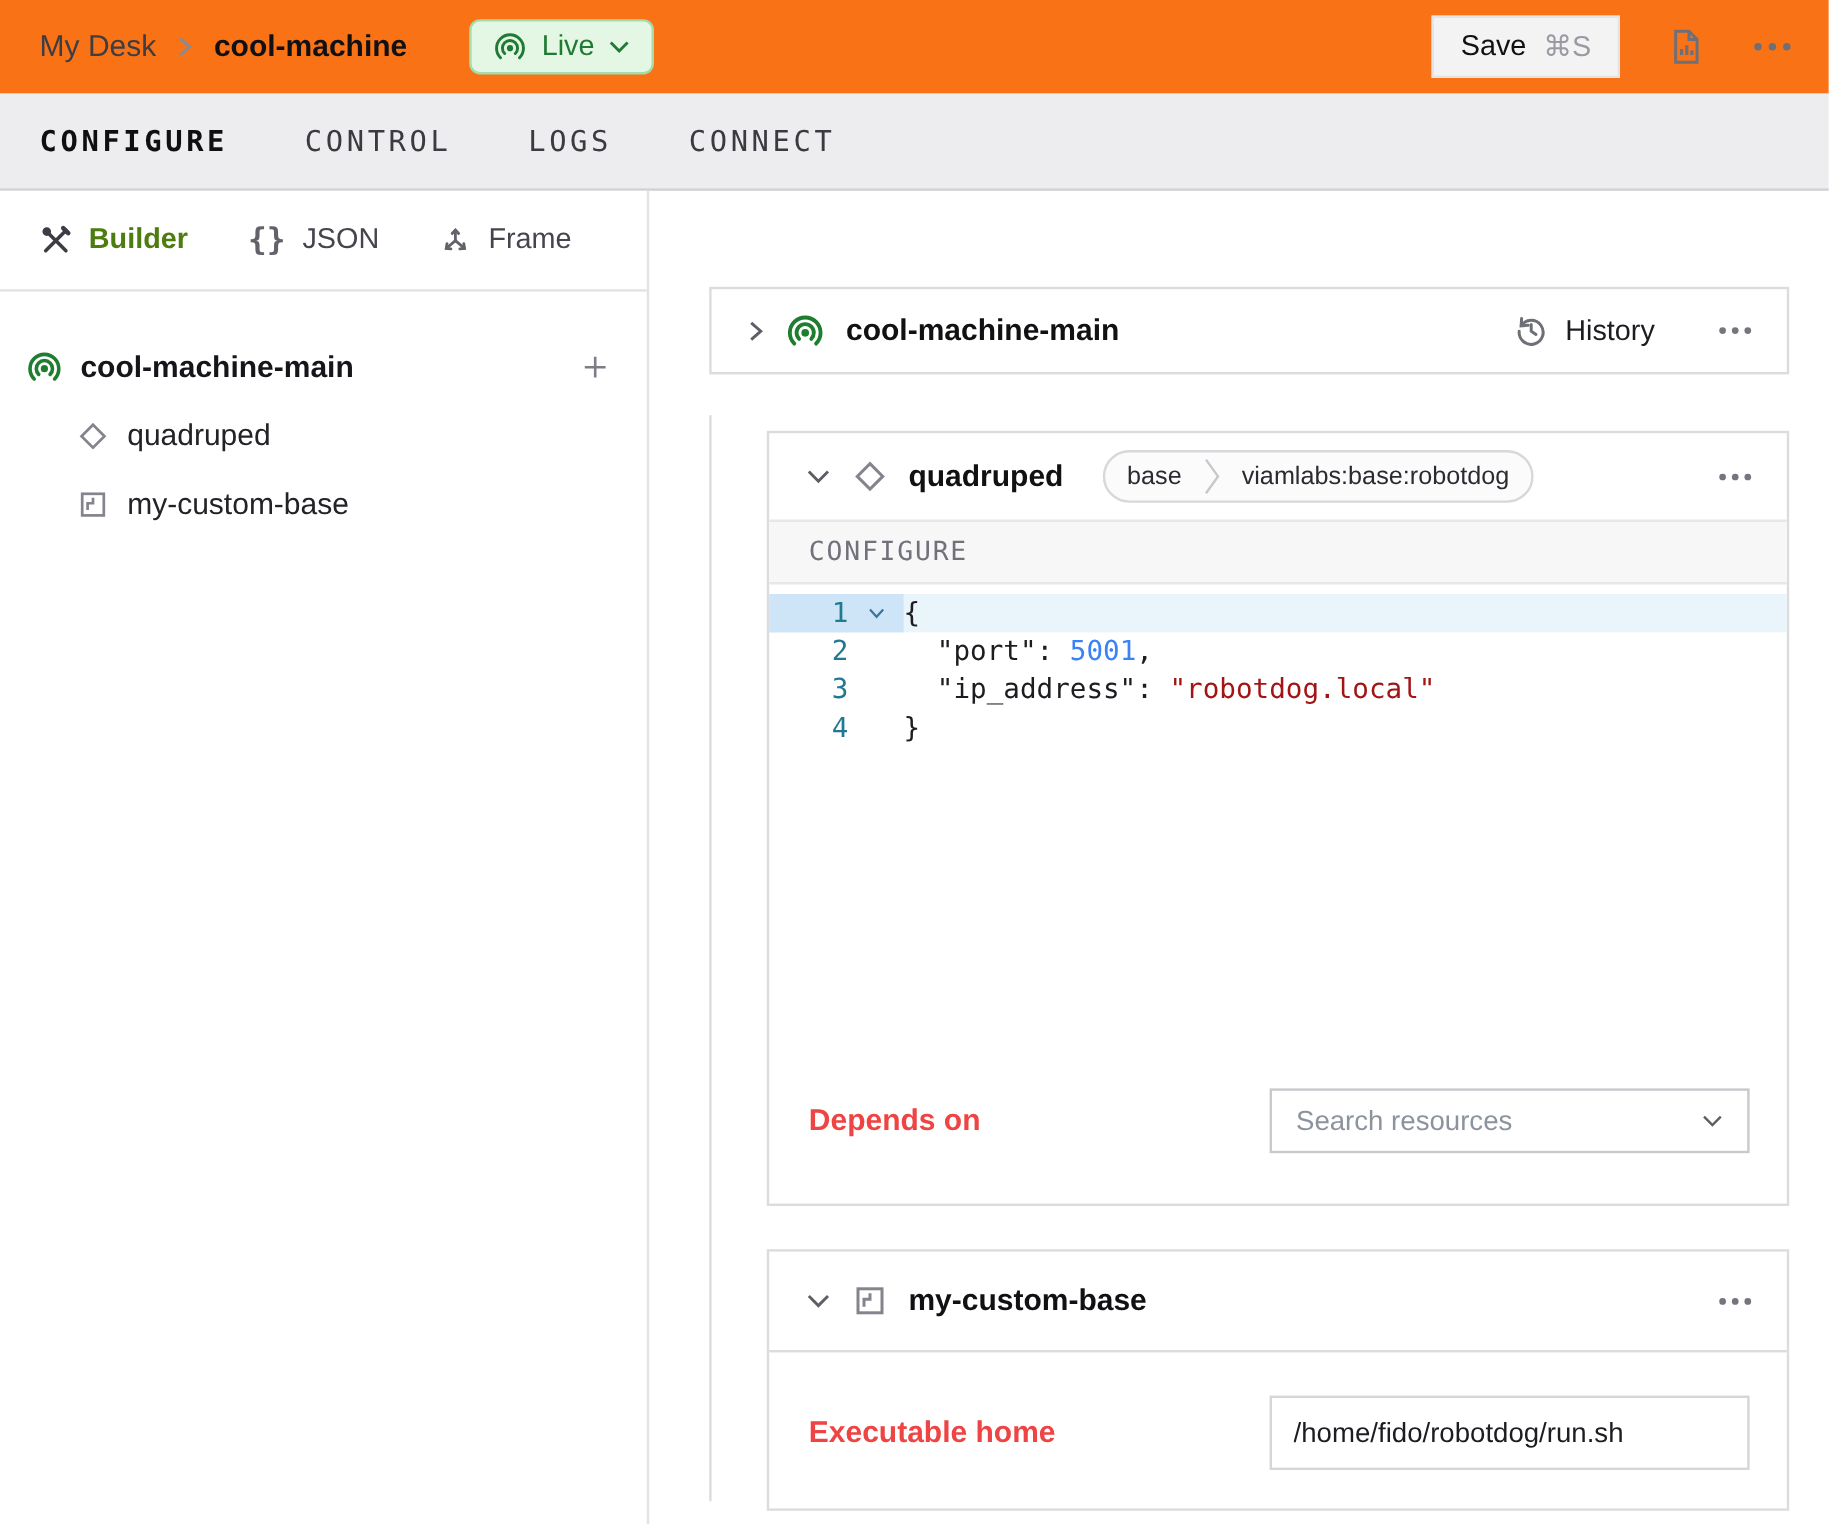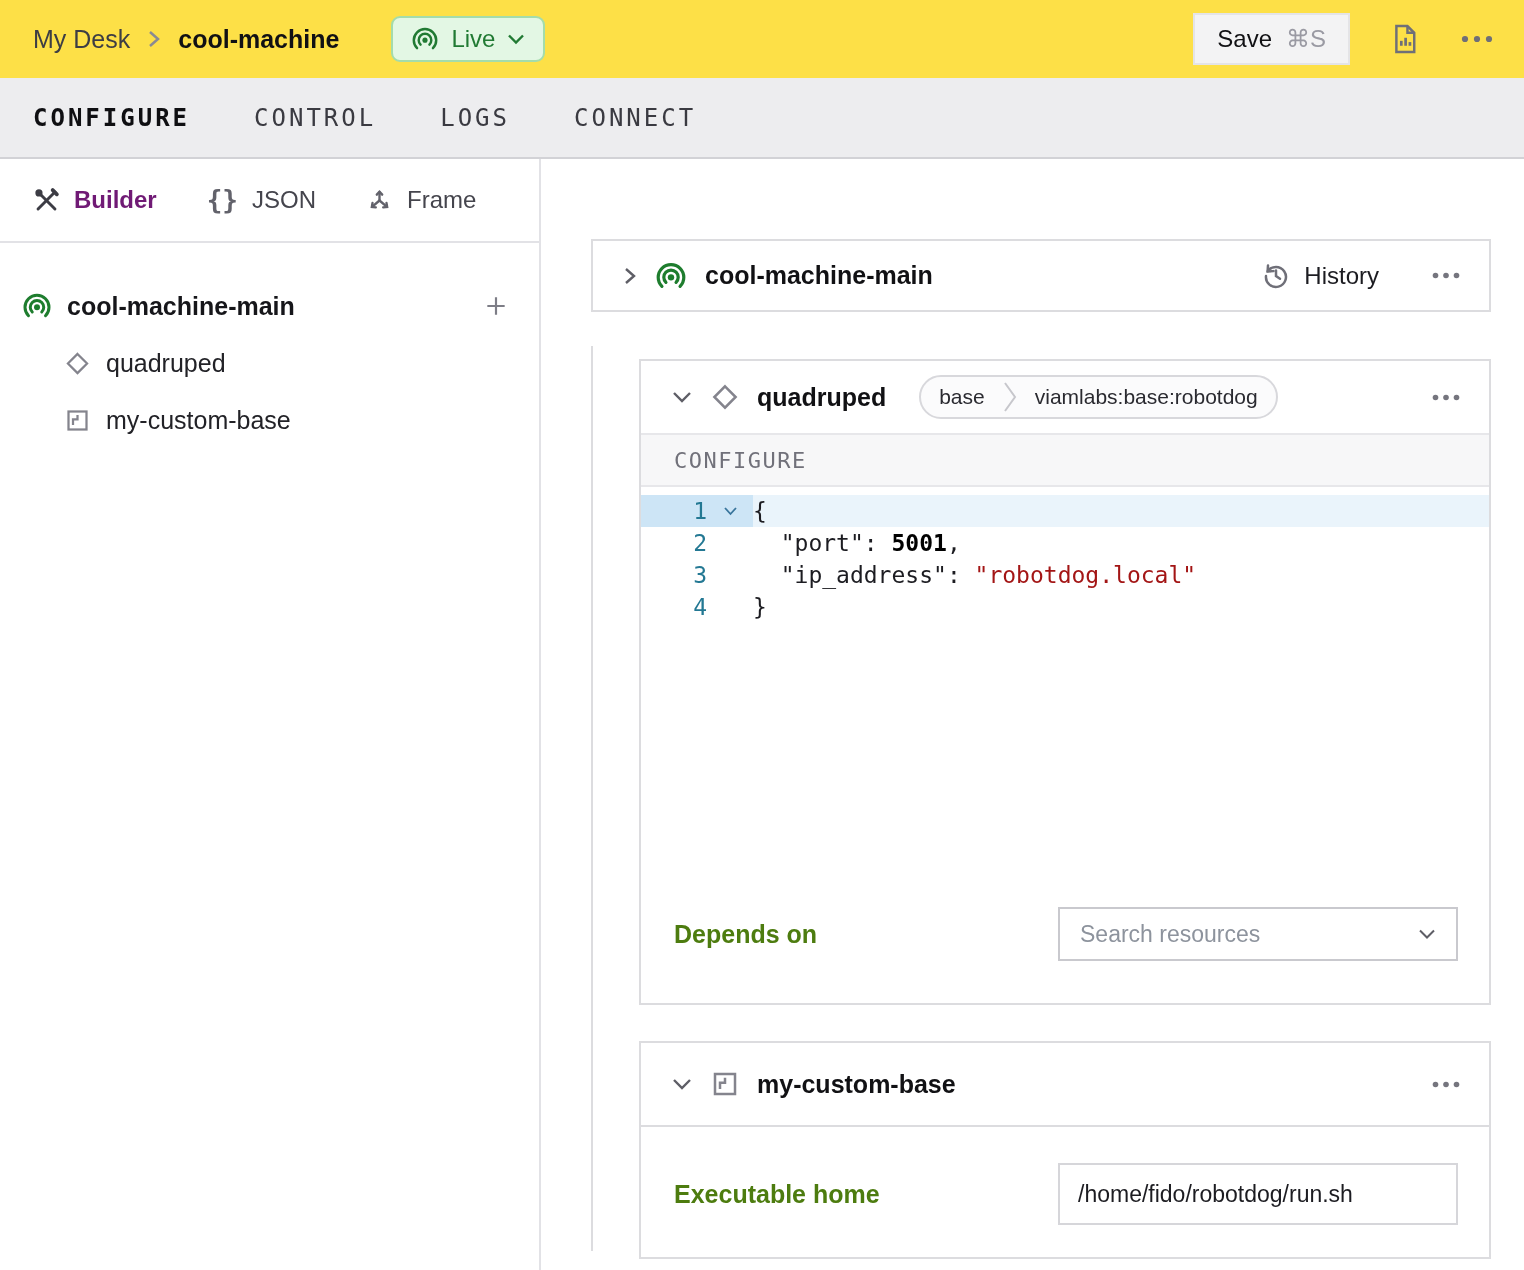--- a/index.html
+++ b/index.html
@@ -2,21 +2,21 @@
 <html><head>
 <meta charset="utf-8">
 <style>
   * { margin:0; padding:0; box-sizing:border-box; }
   html,body { width:1524px; height:1270px; overflow:hidden; background:#fff;
               font-family:"Liberation Sans", sans-serif; color:#1c1c21; }
   svg { display:block; }
   button { background:none; border:none; cursor:pointer; font-family:inherit; }
 
   
-  .topbar { height:78px; display:flex; align-items:center; padding:0 30px 0 33px; background:#fde047; }
+  .topbar { height:78px; display:flex; align-items:center; padding:0 30px 0 33px; background:#f97316; }
   .breadcrumb { display:flex; align-items:center; gap:16px; font-size:25px; }
   .bc-root { color:#3d3d44; }
   .bc-sep { color:#8a8a92; }
   .bc-current { font-weight:bold; color:#111114; }
   .live-badge { margin-left:52px; height:46px; display:flex; align-items:center; gap:12px;
                 padding:0 18px; border-radius:9px; background:#e3f7e4; border:2px solid #a4dcab;
                 color:#217a33; font-size:24px; }
   .topbar-right { margin-left:auto; display:flex; align-items:center; gap:40px; }
   .save-btn { height:52px; padding:0 22px; background:#f3f3f4; border:2px solid #e4e4e7;
               font-size:24px; color:#111114; display:flex; align-items:center; gap:14px;justify-content:space-between; }
@@ -30,21 +30,21 @@
   .tab { color:#3a3a41; }
   .tab.active { color:#0f0f12; font-weight:bold; }
 
   
   .body { display:flex; height:1111px; }
   .sidebar { width:541px; flex:none; border-right:2px solid #e2e2e6; background:#fff; }
   .view-toggle { height:84px; border-bottom:2px solid #e2e2e6; display:flex; align-items:center;
                  gap:50px; padding:0 20px 0 33px; font-size:24px; }
   .view-item { display:flex; align-items:center; gap:14px; color:#45454d; }
   .view-item .vicon { color:#62626b; }
-  .view-item.active { color:#701a75; font-weight:bold; }
+  .view-item.active { color:#4d7c0f; font-weight:bold; }
   .view-item.active .vicon { color:#3c3c44; }
   .braces { font-family:"DejaVu Sans Mono", monospace; font-size:26px; font-weight:bold; }
 
   .tree { padding-top:38px; }
   .tree-root { display:flex; align-items:center; gap:15px; padding:0 30px 0 22px; height:50px; }
   .tree-root .label { font-size:25px; font-weight:bold; color:#16161a; }
   .tree-add { margin-left:auto; color:#7d7d86; }
   .tree-child { display:flex; align-items:center; gap:15px; padding-left:64px; height:50px; margin-top:7px; }
   .tree-child .label { font-size:25px; color:#222227; }
   .gray-ic { color:#84848d; }
@@ -81,28 +81,28 @@
                    font-family:"DejaVu Sans Mono", monospace; font-size:22px; letter-spacing:1.5px; color:#71717a; }
 
   .code-editor { padding-top:8px; min-height:420px;
                  font-family:"DejaVu Sans Mono", monospace; font-size:23px; }
   .code-line { display:flex; height:32px; line-height:32px; }
   .gutter { display:flex; flex:none; width:112px; }
   .ln { width:66px; text-align:right; color:#237893; flex:none; }
   .fold { width:46px; display:flex; align-items:center; justify-content:center; color:#39759c; }
   .codetxt { white-space:pre; color:#1c1c21; }
   .tok-key { color:#1c1c21; }
-  .tok-num { color:#000000;font-weight:bold; }
+  .tok-num { color:#3b82f6; }
   .tok-str { color:#a31515; }
   .code-line.active { background:#eaf4fb; }
   .code-line.active .gutter { background:#cde5f6; }
 
   .depends-row { display:flex; align-items:center; justify-content:space-between;
                  padding:0 31px 42px 33px; }
-  .field-label { font-size:25px; font-weight:bold; color:#4d7c0f; }
+  .field-label { font-size:25px; font-weight:bold; color:#ef4444; }
   .select-box { width:400px; height:54px; border:2px solid #c9c9ce; display:flex; align-items:center;
                 padding:0 20px; background:#fff; }
   .select-placeholder { font-size:23px; color:#8d939d; }
   .select-box .chev { margin-left:auto; }
 
   .base-header { height:84px; border-bottom:2px solid #dcdcdf; }
   .base-body { display:flex; align-items:center; justify-content:space-between;
                padding:36px 31px 32px 33px; }
   .text-input { width:400px; height:62px; border:2px solid #d6d6da; padding:0 18px;
                 font-size:23px; color:#1c1c21; font-family:"Liberation Sans", sans-serif; background:#fff; }

